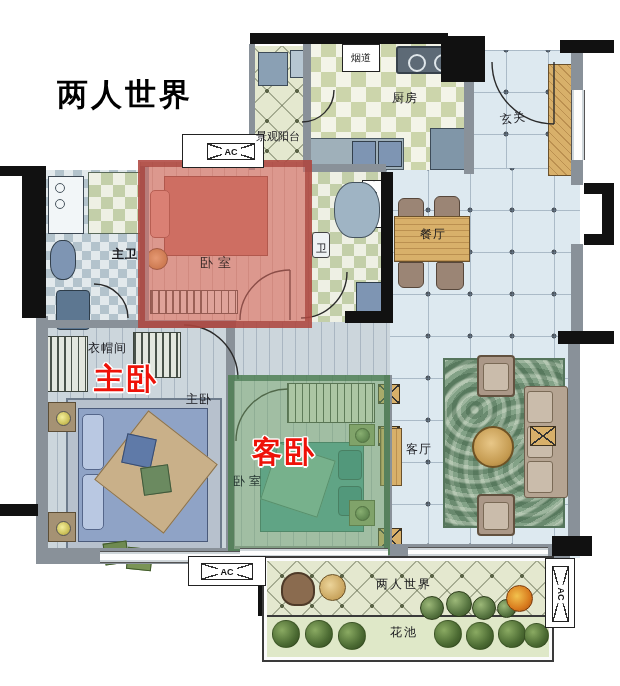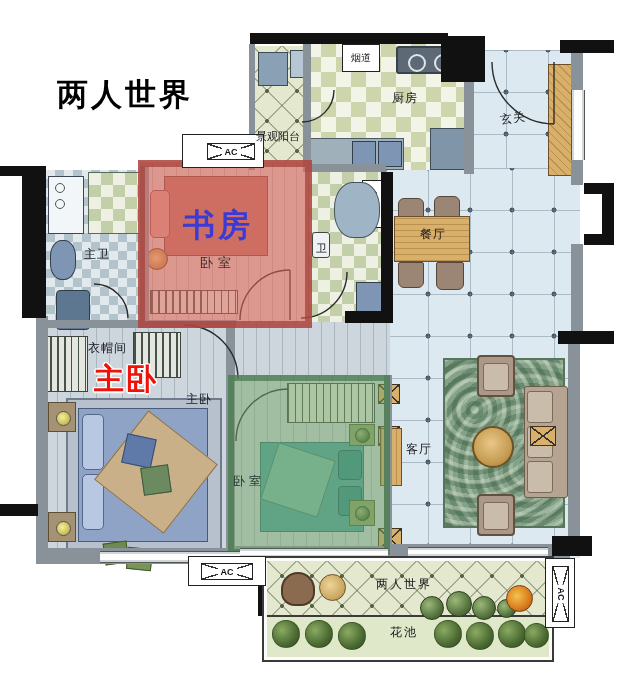--- a/index.html
+++ b/index.html
@@ -276,27 +276,27 @@
   </div>
 
   <div class="abs box" style="left:342px;top:44px;width:38px;height:28px;background:#fff;border:1.5px solid #222;display:flex;align-items:center;justify-content:center;">
     <span class="box" style="font-size:10px;color:#111;letter-spacing:0;">烟道</span>
   </div>
 
   <div class="lbl" style="left:256px;top:131px;font-size:11px;letter-spacing:0;">景观阳台</div>
   <div class="lbl" style="left:392px;top:92px;">厨房</div>
   <div class="lbl" style="left:500px;top:112px;transform:rotate(-8deg);">玄关</div>
   <div class="lbl" style="left:420px;top:228px;">餐厅</div>
-  <div class="lbl" style="left:84px;top:248px;">主卫</div>
+  <div class="lbl" style="left:112px;top:248px;font-weight:bold;">主卫</div>
   <div class="lbl" style="left:316px;top:243px;font-size:11px;">卫</div>
   <div class="lbl" style="left:200px;top:256px;font-size:13px;letter-spacing:5px;color:#3a2a28;">卧室</div>
   <div class="lbl" style="left:88px;top:342px;">衣帽间</div>
   <div class="lbl" style="left:186px;top:393px;">主卧</div>
   <div class="lbl" style="left:233px;top:475px;letter-spacing:4px;color:#243430;">卧室</div>
   <div class="lbl" style="left:406px;top:443px;">客厅</div>
   <div class="lbl" style="left:376px;top:578px;letter-spacing:2px;">两人世界</div>
   <div class="lbl" style="left:390px;top:626px;letter-spacing:2px;">花池</div>
 
   <div class="title" style="left:57px;top:55px;margin-top:24px;">两人世界</div>
-  <div class="annBlue" style="left:183px;top:209px;">书房</div>
   <div class="annRed" style="left:94px;top:364px;">主卧</div>
+  <div class="annRed" style="left:252px;top:437px;">客卧</div>
 
 </div>
 
 </body></html>

